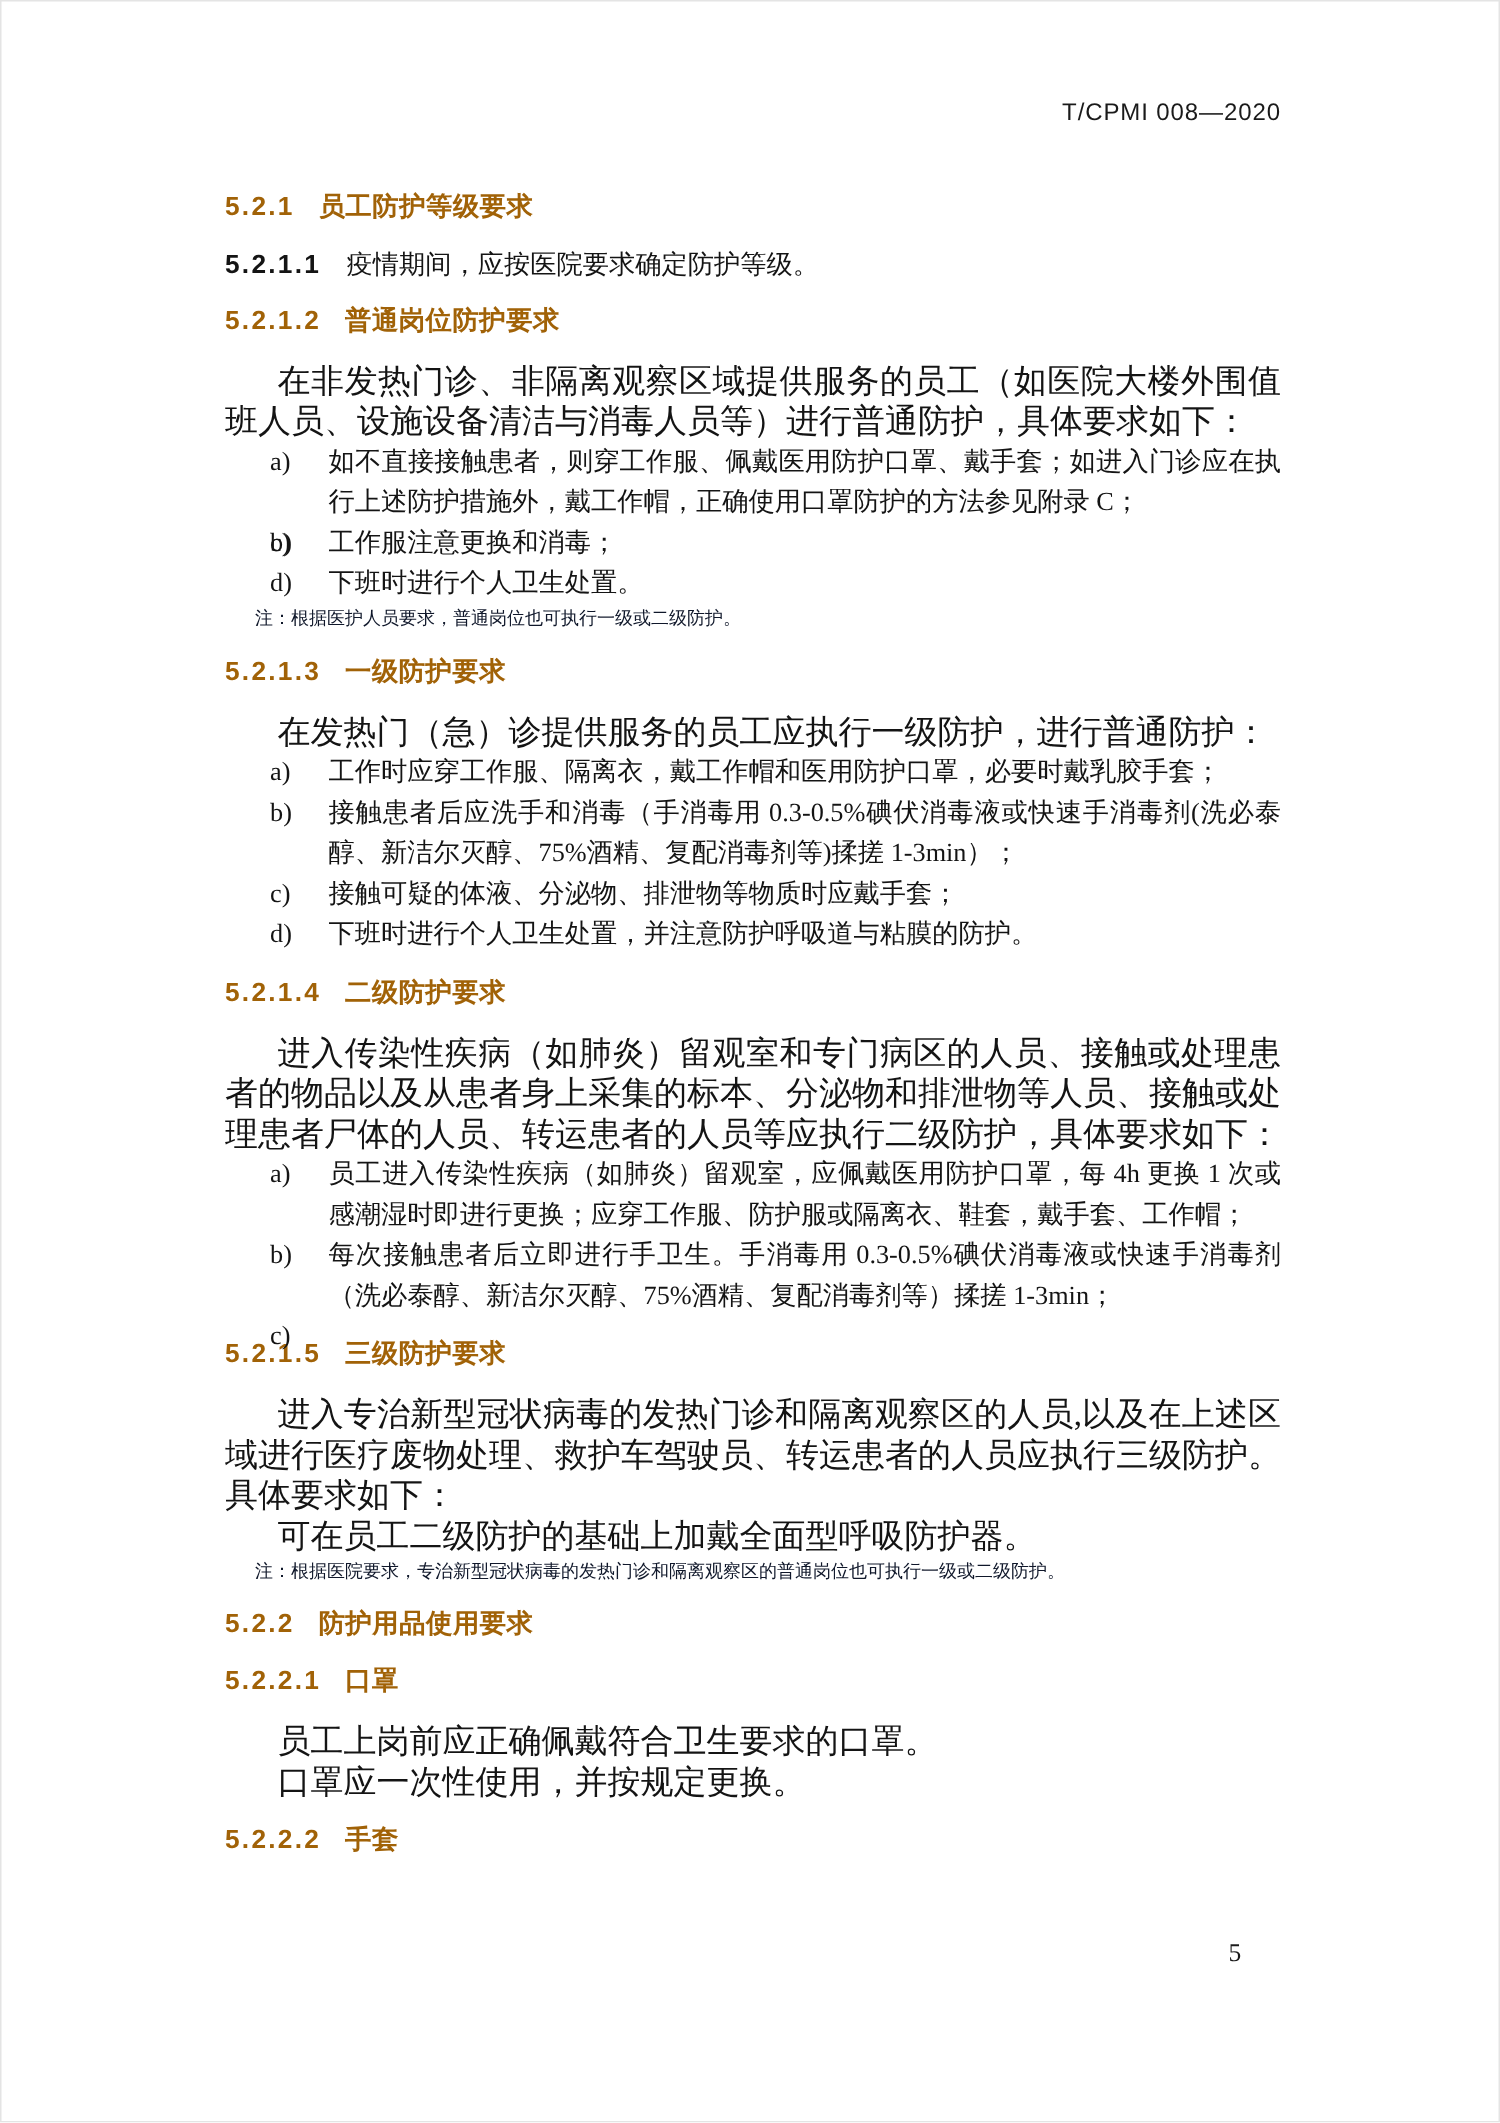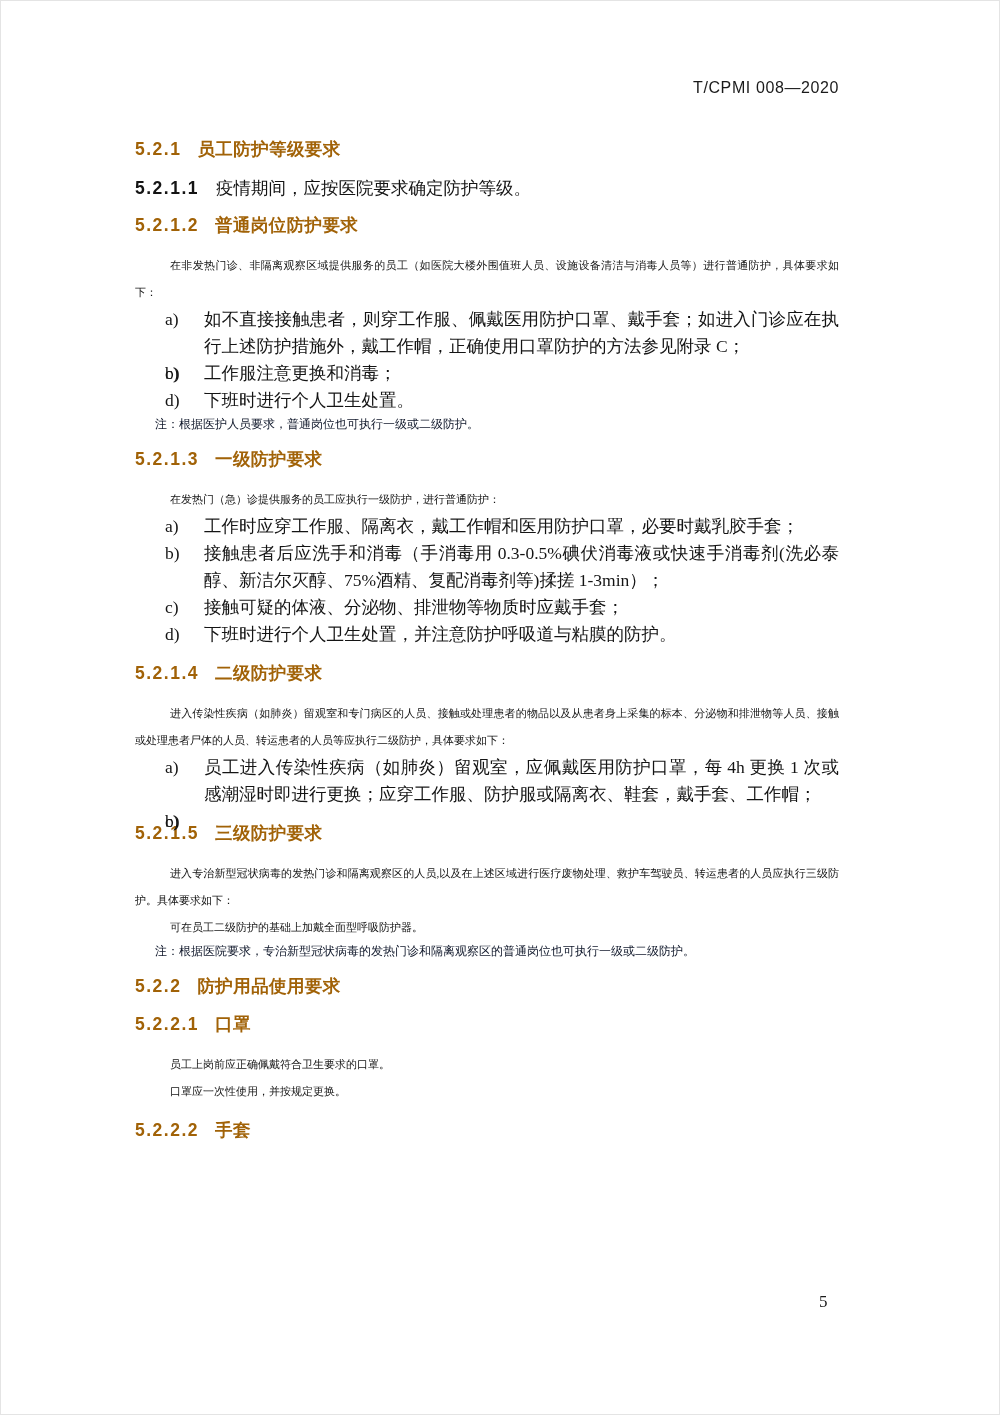--- a/index.html
+++ b/index.html
@@ -9,21 +9,21 @@
     position:relative;
     font-family:"Liberation Serif", serif;
     color:#141414;
   }
   .page {
     position:absolute; inset:0;
     background:#ffffff;
     border:1px solid #e4e4e4;
   }
   .content {
-    position:absolute; left:134px; top:66px; width:704px;margin-top:12px;
+    position:absolute; left:149px; top:66px; width:704px;
   }
   .std-num {
     text-align:right;
     font-family:"Liberation Sans", sans-serif;
     font-size:16px;
     letter-spacing:0.6px;
     color:#1a1a1a;
     line-height:18px;
   }
   .h {
@@ -42,21 +42,21 @@
     line-height:24px;
     margin:0;
   }
   .clause .num {
     font-family:"Liberation Sans", sans-serif;
     font-weight:bold;
     letter-spacing:1.5px;
     margin-right:17px;
   }
   .para {
-    font-size:11px;
+    font-size:22px;
     line-height:27px;
     text-align:justify;
     text-indent:35px;
   }
   .list { list-style:none; }
   .li {
     position:relative;
     padding-left:69px;
     font-size:17.5px;
     line-height:27px;
@@ -154,20 +154,21 @@
 
     <p class="para">进入传染性疾病（如肺炎）留观室和专门病区的人员、接触或处理患者的物品以及从患者身上采集的标本、分泌物和排泄物等人员、接触或处理患者尸体的人员、转运患者的人员等应执行二级防护，具体要求如下：</p>
 
     <div class="list">
       <div class="li">
         <span class="marker">a)</span>
         <span>员工进入传染性疾病（如肺炎）留观室，应佩戴医用防护口罩，每 4h 更换 1 次或感潮湿时即进行更换；应穿工作服、防护服或隔离衣、鞋套，戴手套、工作帽；</span>
       </div>
       <div class="li">
         <span class="marker">b)</span>
+        <span>每次接触患者后立即进行手卫生。手消毒用 0.3-0.5%碘伏消毒液或快速手消毒剂（洗必泰醇、新洁尔灭醇、75%酒精、复配消毒剂等）揉搓 1-3min；</span>
       </div>
       <div class="li">
         <span class="marker">c)</span>
       </div>
     </div>
 
     <div class="h">
       <span class="num">5.2.1.5</span><span>三级防护要求</span>
     </div>
 

